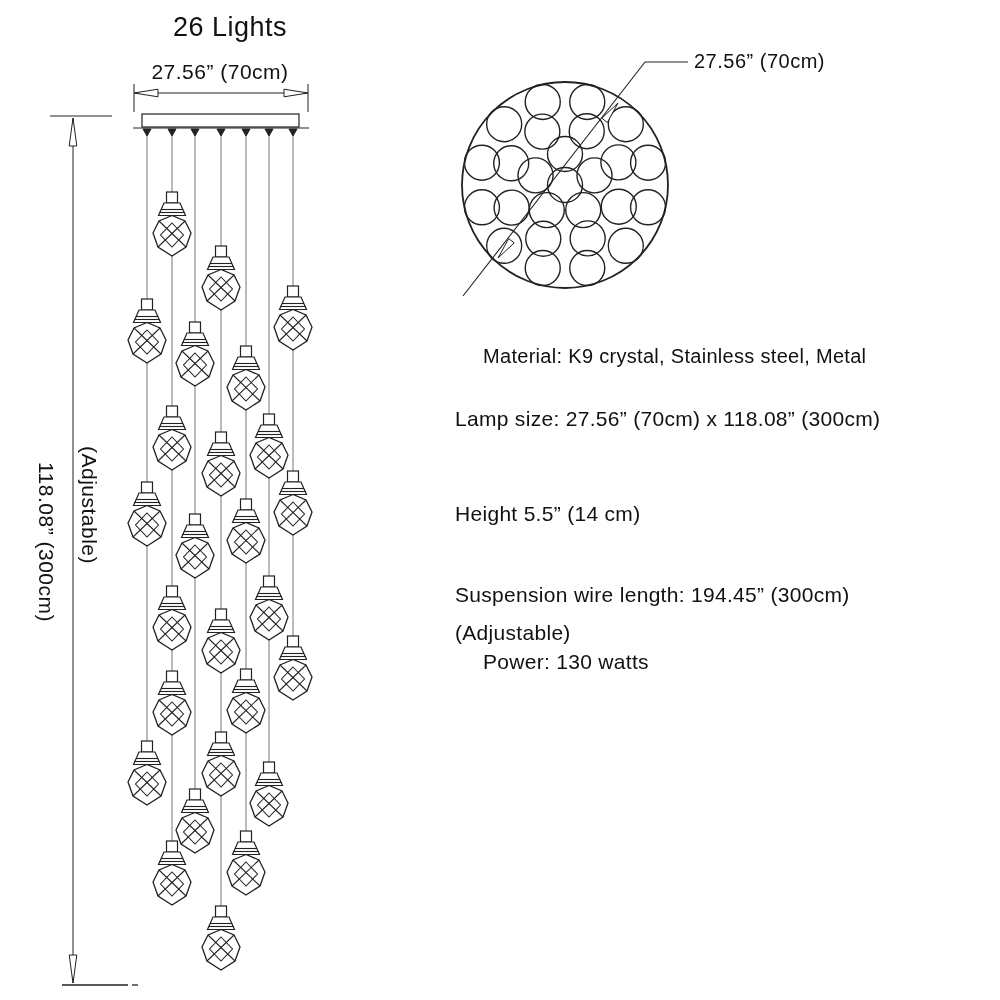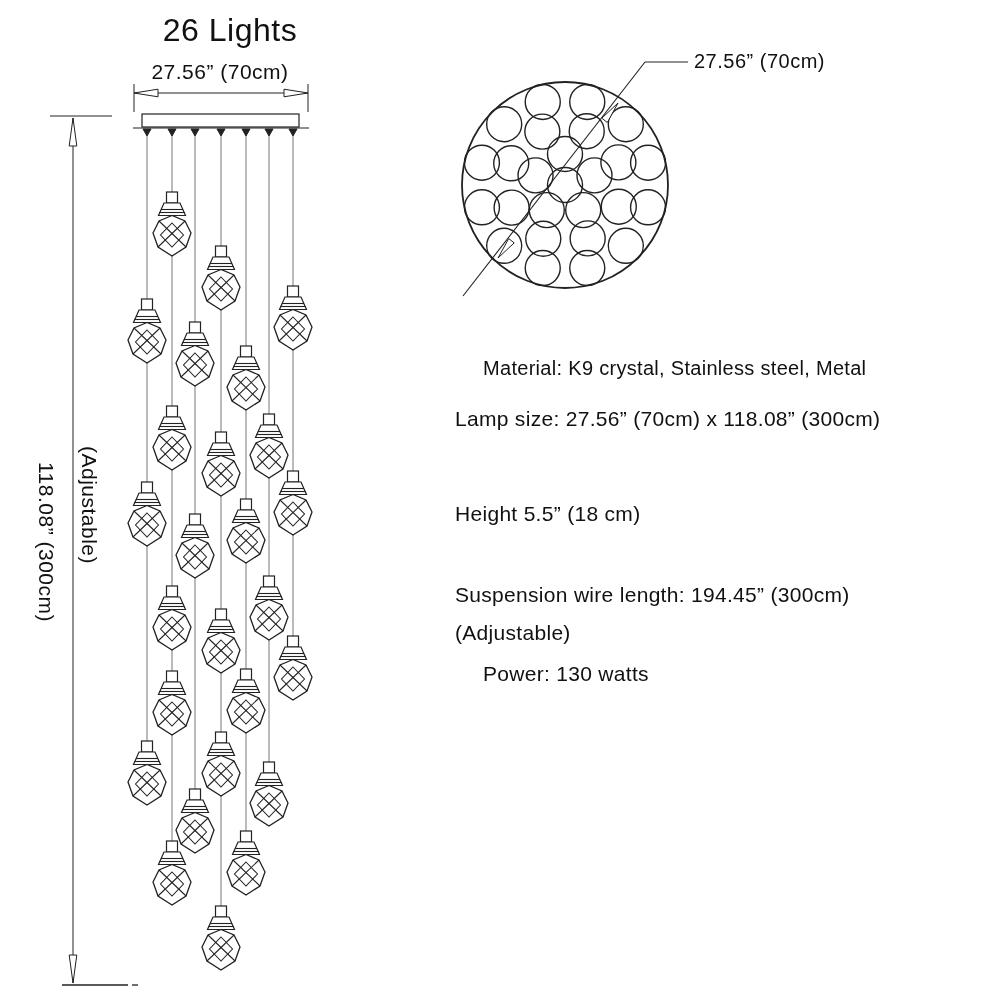--- a/index.html
+++ b/index.html
@@ -2,28 +2,28 @@
 <html><head>
 <meta charset="utf-8">
 <style>
   html,body{margin:0;padding:0;background:#fff;}
   .canvas{
     position:relative;width:1000px;height:1000px;background:#ffffff;overflow:hidden;
     font-family:"Liberation Sans", sans-serif;color:#111;
   }
   #diagram-svg{position:absolute;left:0;top:0;}
   .txt{position:absolute;white-space:nowrap;}
-  #page-title{left:130px;top:12px;width:200px;text-align:center;font-size:32px;font-weight:500;letter-spacing:.5px;}
+  #page-title{left:130px;top:12px;width:200px;text-align:center;font-size:27px;font-weight:500;letter-spacing:.5px;}
   #width-label{left:128px;top:60px;width:184px;text-align:center;font-size:21px;letter-spacing:.5px;}
   #height-label{left:46px;top:542px;font-size:21px;letter-spacing:.5px;transform:translate(-50%,-50%) rotate(90deg);}
   #adjustable-label{left:89px;top:505px;font-size:21px;letter-spacing:.5px;transform:translate(-50%,-50%) rotate(90deg);}
   #topview-label{left:694px;top:50px;font-size:20px;letter-spacing:.5px;}
   .spec-line{position:absolute;font-size:21px;letter-spacing:.3px;}
   .spec-center{left:455px;width:450px;}
-  .spec-left{left:483px;margin-top:12px;}
+  .spec-left{left:483px;}
   #spec-0{top:345px;font-size:20px;}
   #spec-1{top:407px;}
   #spec-2{top:460px;}
   #spec-3{top:502px;}
   #spec-4{top:541px;}
   #spec-5{top:583px;}
   #spec-6{top:621px;}
   #spec-7{top:650px;}
   #spec-8{top:727px;}
   #spec-9{top:792px;}
@@ -356,18 +356,18 @@
 
   <div class="txt" id="page-title">26 Lights</div>
 
   <div class="txt" id="width-label">27.56” (70cm)</div>
   <div class="txt" id="height-label">118.08” (300cm)</div>
   <div class="txt" id="adjustable-label">(Adjustable)</div>
   <div class="txt" id="topview-label">27.56” (70cm)</div>
 
   <div class="spec-line spec-left" id="spec-0">Material: K9 crystal, Stainless steel, Metal</div>
   <div class="spec-line spec-center" id="spec-1">Lamp size: 27.56” (70cm) x 118.08” (300cm)</div>
-  <div class="spec-line spec-center" id="spec-3">Height 5.5” (18 cm)</div>
+  <div class="spec-line spec-center" id="spec-3">Height 5.5” (14 cm)</div>
   <div class="spec-line spec-center" id="spec-5">Suspension wire length: 194.45” (300cm)</div>
   <div class="spec-line spec-center" id="spec-6">(Adjustable)</div>
   <div class="spec-line spec-left" id="spec-7">Power: 130 watts</div>
 
 </div>
 
 </body></html>

